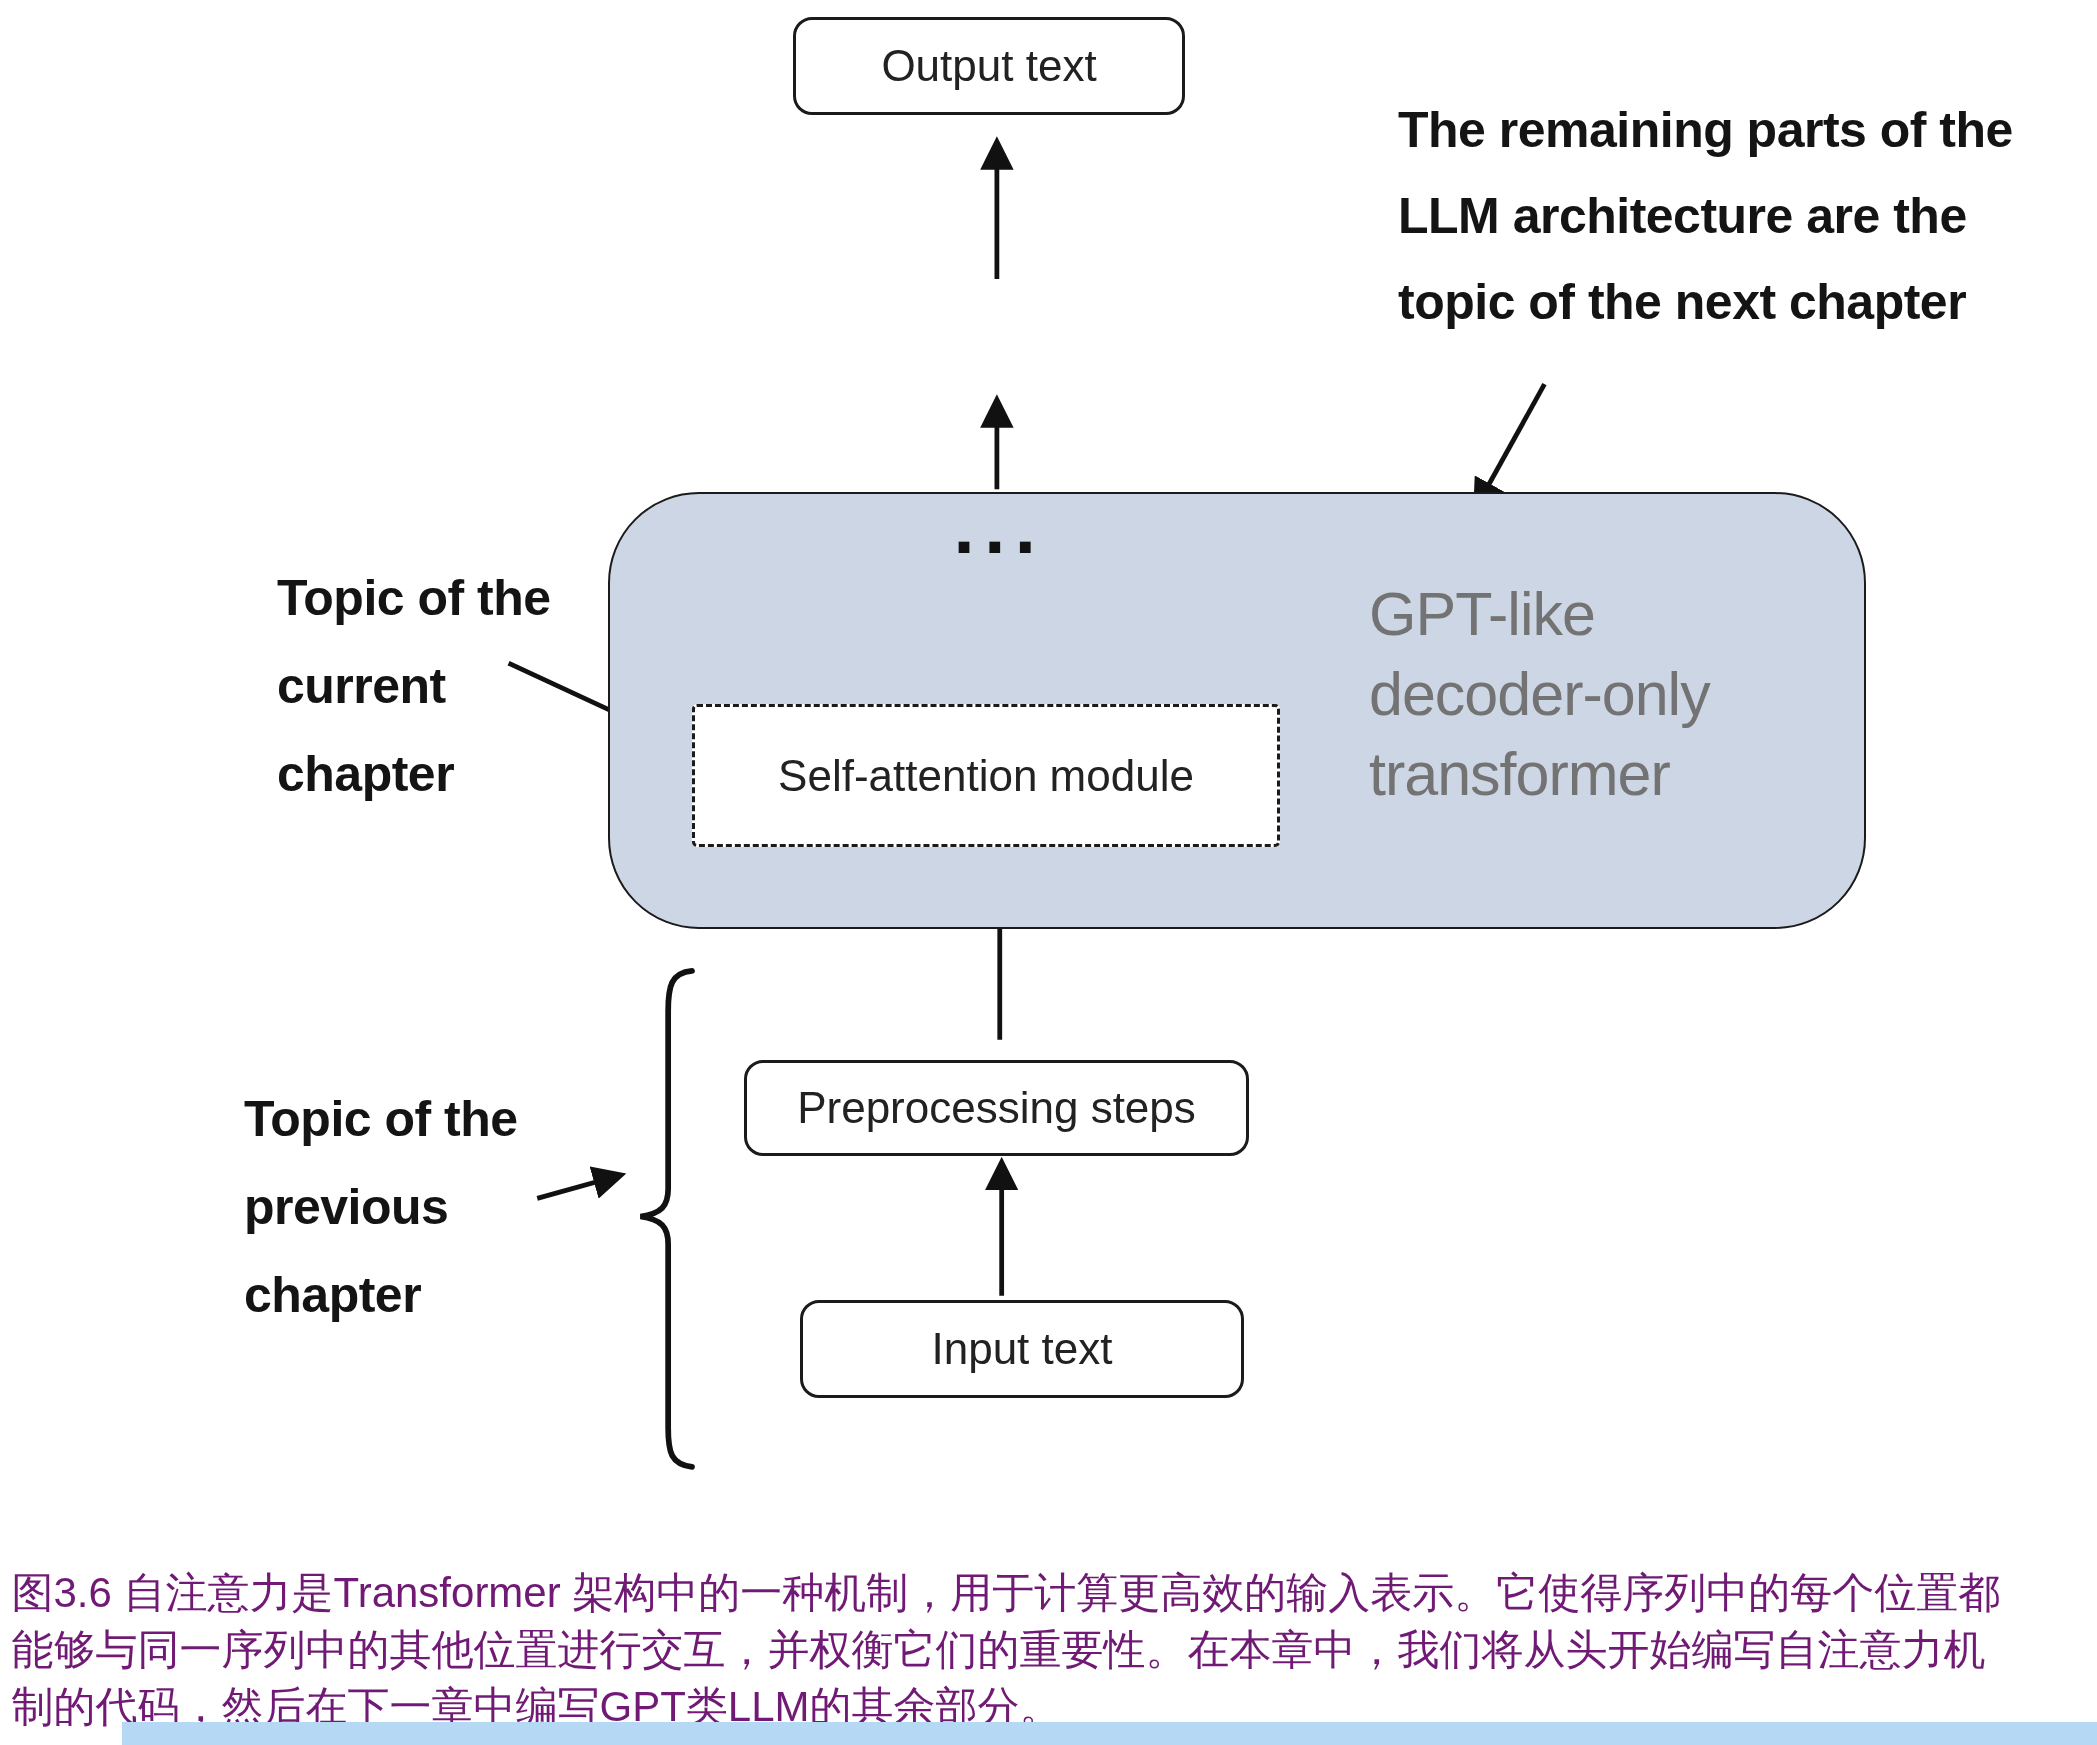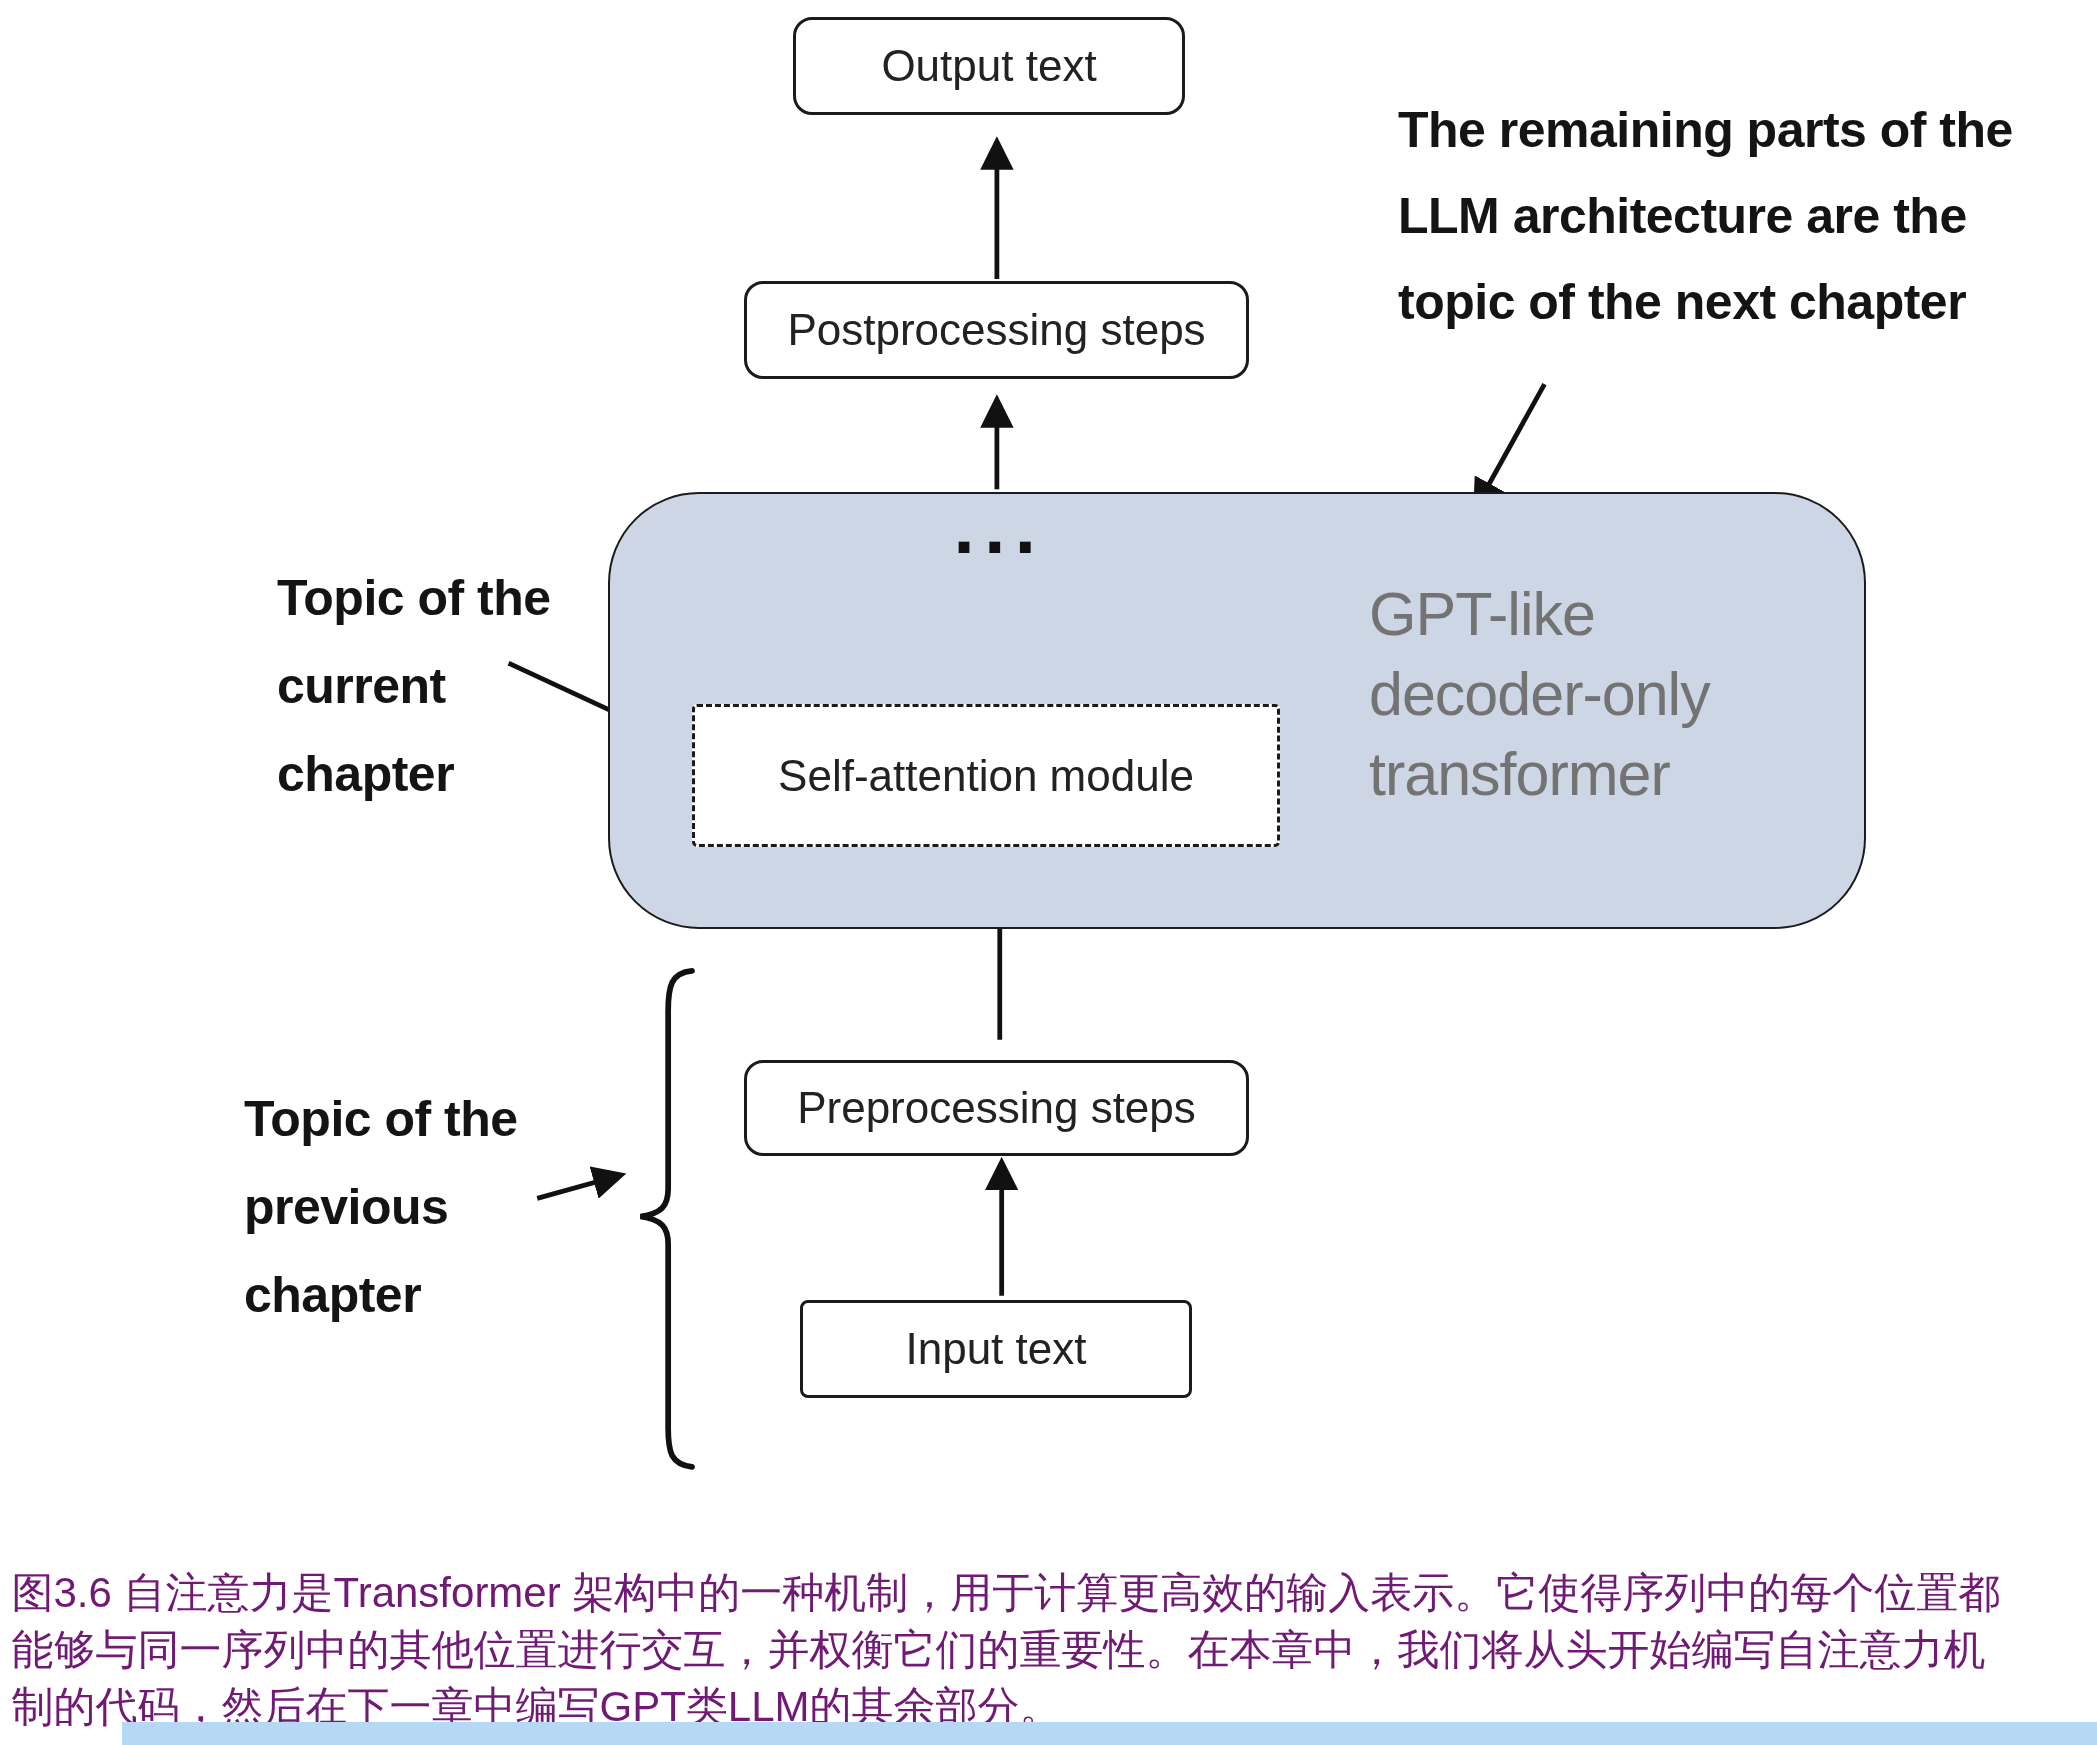--- a/index.html
+++ b/index.html
@@ -109,21 +109,21 @@
     left: 122px; top: 1722px;
     width: 1975px; height: 24px;
     background: #b5d9f5;
   }
 
   
   .box-output       { left: 793px;  top: 17px;   width: 392px; height: 98px; }
   .box-post         { left: 744px;  top: 281px;  width: 505px; height: 98px; }
   .box-selfattn     { left: 692px;  top: 704px;  width: 588px; height: 143px; }
   .box-pre          { left: 744px;  top: 1060px; width: 505px; height: 96px; }
-  .box-input        { left: 800px;  top: 1300px; width: 392px; height: 98px; border-radius: 8px; }
+  .box-input        { left: 800px;  top: 1300px; width: 444px; height: 98px; }
 </style>
 </head>
 <body>
 
 <div class="stage">
 
   <svg class="overlay" viewBox="0 0 2194 1826" xmlns="http://www.w3.org/2000/svg">
     <defs>
       <marker id="ah" markerWidth="7" markerHeight="7" refX="5.5" refY="3.5" orient="auto" markerUnits="strokeWidth">
         <path d="M0,0 L7,3.5 L0,7 Z" fill="#111111"></path>
@@ -152,23 +152,20 @@
   <div class="panel"></div>
   <div class="panel-label pre">GPT-like
 decoder-only
 transformer</div>
   <div class="ellipsis">...</div>
 
   <div class="fbox box-output">
     <span>Output text</span>
   </div>
 
-  <div class="fbox box-post">
-    <span>Postprocessing steps</span>
-  </div>
 
   <div class="fbox dashed box-selfattn">
     <span>Self-attention module</span>
   </div>
 
   <div class="fbox box-pre">
     <span>Preprocessing steps</span>
   </div>
 
   <div class="fbox box-input">

